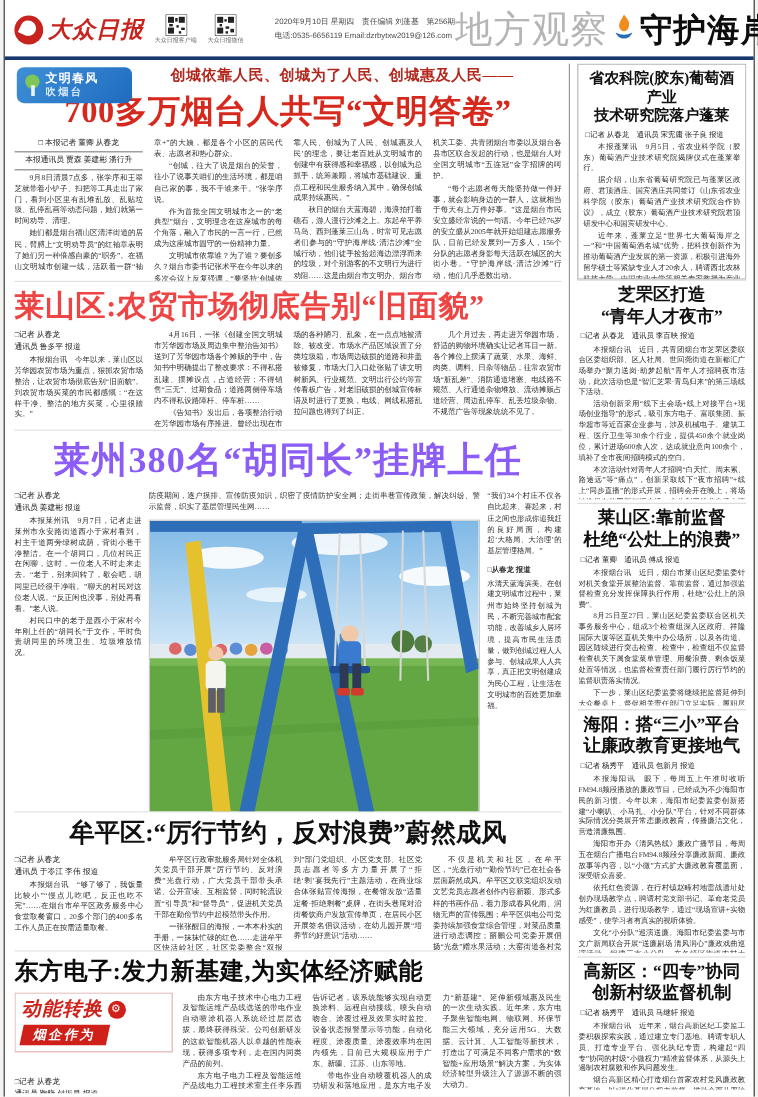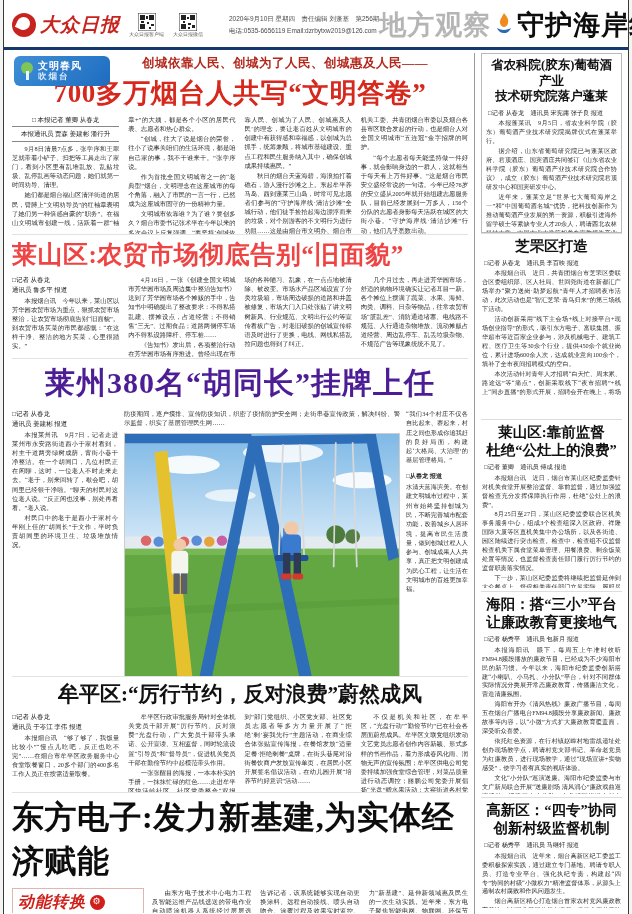--- a/index.html
+++ b/index.html
@@ -16,21 +16,21 @@
   .brand-logo { width:24px; height:24px; border-radius:50%; background:#c8241f; position:relative; flex:none; }
   .brand-logo::after { content:""; position:absolute; left:5px; top:4px; width:13px; height:13px;
           border-radius:50% 50% 50% 0; background:#fff; transform:rotate(25deg); }
   .brand-name { color:#c8241f; font-weight:bold; font-size:19px; font-style:italic; letter-spacing:1px; white-space:nowrap; }
   .qr-block { display:flex; flex-direction:column; align-items:center; margin-left:5px; }
   .qr-label { font-size:5px; color:#666; font-family:"Liberation Sans",sans-serif; white-space:nowrap; }
   .qr svg { display:block; }
   .issue-info { margin-left:26px; font-family:"Liberation Sans",sans-serif;
           font-size:6.5px; line-height:1.7; color:#4a4a4a; white-space:nowrap; }
   .section-title { margin-left:auto; display:flex; align-items:center; white-space:nowrap; }
-  .st-light { font-size:27px; font-weight:bold; color:#b5b5b5; letter-spacing:1px; }
+  .st-light { font-size:31px; font-weight:normal; color:#b5b5b5; letter-spacing:1px; }
   .flame { margin:0 3px; }
   .st-bold { font-size:27px; font-weight:900; color:#0d0d0d; letter-spacing:1px; }
   .blue-rule { height:3px; background:#16386e; flex:none; }
 
   
   .content { flex:1; display:flex; padding:3px 6px 0 8px; overflow:hidden; }
   .main-col { width:456px; flex:none; }
   .side-col { flex:1; margin-left:6px; padding-left:6px; border-left:1px solid #9a9a9a; overflow:hidden; }
 
   
@@ -64,35 +64,35 @@
   .a2 { height:124px; padding-top:3px; }
   .a2-headline { text-align:left; font-size:25px; font-weight:900; color:#ef4444; letter-spacing:.5px; }
   .a2-body { height:88px; column-count:4; column-gap:9px; margin-top:4px; }
 
   .a4 { height:116px; padding-top:3px; }
   .a4-headline { text-align:center; font-size:21px; font-weight:900; color:#111; }
   .a4-body { height:84px; column-count:4; column-gap:9px; margin-top:4px; }
 
   
   .a3 { height:318px; padding-top:4px; }
-  .a3-headline { text-align:center; font-size:30px; font-weight:900; color:#4c1d95; letter-spacing:1px; }
+  .a3-headline { text-align:center; font-size:30px; font-weight:900; color:#8b5cf6; letter-spacing:1px; }
   .a3-row { display:flex; margin-top:5px; height:272px; gap:6px; }
   .a3-left { width:106px; flex:none; overflow:hidden; }
   .a3-mid { flex:1; display:flex; flex-direction:column; }
   .a3-midtext { height:24px; overflow:hidden; }
   .a3-photo { flex:1; border:1px solid #ccc; overflow:hidden; }
   .a3-photo svg { display:block; width:100%; height:100%; }
   .a3-right { width:62px; flex:none; overflow:hidden; font-size:6.2px; line-height:1.5;
           text-align:justify; color:#2e2e2e; }
   .a3-right .cap-byline { font-weight:bold; margin:6px 0 2px 0; }
   .a3-right .quote { margin-bottom:4px; }
 
   
   .a5 { height:121px; padding-top:3px; }
-  .a5-headline { font-size:32px; font-weight:900; color:#0d0d0d; letter-spacing:.5px; }
+  .a5-headline { font-size:20px; font-weight:900; color:#0d0d0d; letter-spacing:.5px; }
   .a5-row { display:flex; gap:8px; margin-top:4px; height:84px; overflow:hidden; }
   .a5-col1 { width:132px; flex:none; }
   .badge-dn { border:1px solid #e0b5b2; padding:3px 5px 5px 5px; margin-bottom:20px; }
   .badge-dn-top { display:flex; align-items:center; gap:4px; }
   .badge-dn-title { color:#cf201a; font-size:16px; font-weight:900; font-style:italic; letter-spacing:1px; }
   .gear { width:15px; height:15px; border-radius:50%; background:#cf201a; position:relative; flex:none; }
   .gear::after { content:"⚙"; position:absolute; left:2.5px; top:1px; color:#fff; font-size:9px; }
   .badge-dn-sub { margin-top:2px; background:#cf201a; color:#fff; font-weight:bold; font-size:11px;
           transform:skewX(-12deg); display:inline-block; padding:1px 10px; letter-spacing:2px; }
   .a5-intro { height:30px; overflow:hidden; }
@@ -328,20 +328,21 @@
         <div class="s-byline">□记者 从春龙　通讯员 宋宪庸 张子良 报道</div>
         <div class="s-body" style="height:132px">
             <p>本报蓬莱讯　9月5日，省农业科学院（胶东）葡萄酒产业技术研究院揭牌仪式在蓬莱举行。</p>
             <p>据介绍，山东省葡萄研究院已与蓬莱区政府、君顶酒庄、国宾酒庄共同签订《山东省农业科学院（胶东）葡萄酒产业技术研究院合作协议》，成立（胶东）葡萄酒产业技术研究院君顶研发中心和国宾研发中心。</p>
             <p>近年来，蓬莱立足“世界七大葡萄海岸之一”和“中国葡萄酒名城”优势，把科技创新作为推动葡萄酒产业发展的第一资源，积极引进海外留学硕士等紧缺专业人才20余人，聘请西北农林科技大学、中国农业大学等相关专家教授为产业顾问，与省内20余位专家学者建立良好联系，打造3家省级工程技术创新中心，拥有全省唯一一家葡萄酒工程技术研究中心，与国内多所科研院所建立了产学研合作机制，在技术攻关、项目合作、成果转化、人才培养等方面，辐射和带动效应凸显。</p>
           </div>
       </article>
 
       <article class="side-art" style="height:186px">
         <div class="s-head s-head-lg">芝罘区打造</div>
+        <div class="s-head s-head-lg">“青年人才夜市”</div>
         <div class="s-byline">□记者 从春龙　通讯员 李百映 报道</div>
         <div class="s-body" style="height:128px">
             <p>本报烟台讯　近日，共青团烟台市芝罘区委联合区委组织部、区人社局、世回尧街道在新都汇广场举办“聚力送岗·助梦起航”青年人才招聘夜市活动，此次活动也是“智汇芝罘·青鸟归来”的第三场线下活动。</p>
             <p>活动创新采用“线下主会场+线上对接平台+现场创业指导”的形式，吸引东方电子、富联集团、振华超市等近百家企业参与，涉及机械电子、建筑工程、医疗卫生等30余个行业，提供450余个就业岗位，累计进场600余人次，达成就业意向100余个，填补了全市夜间招聘模式的空白。</p>
             <p>本次活动针对青年人才招聘“白天忙、周末累、路途远”等“痛点”，创新采取线下“夜市招聘”+线上“同步直播”的形式开展，招聘会开在晚上，将场地选择在芝罘新都汇广场，充分利用就业广场人流量大、氛围轻松等特点，为用人单位和求职者提供一个休闲舒适的洽谈平台，近50家企业参与线下现场招聘，同时有30余家企业将需求发布到现场的“企业需求墙”。</p>
           </div>
       </article>
 
       <article class="side-art" style="height:172px">
         <div class="s-head s-head-lg">莱山区:靠前监督</div>

